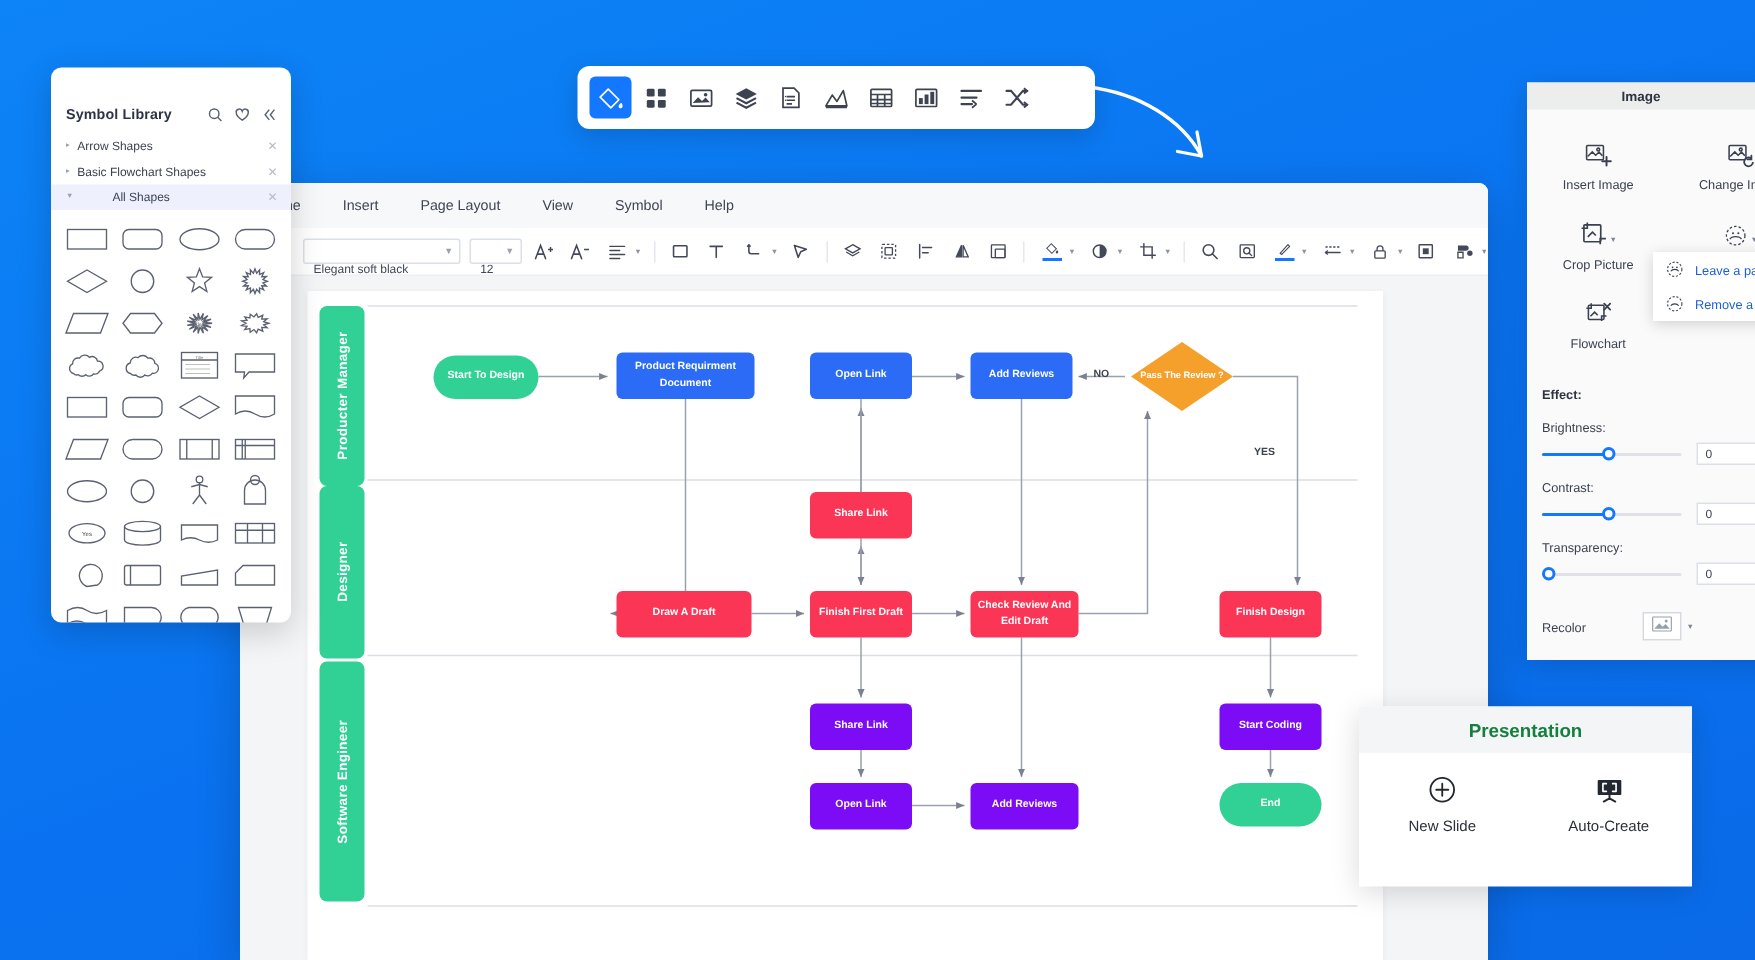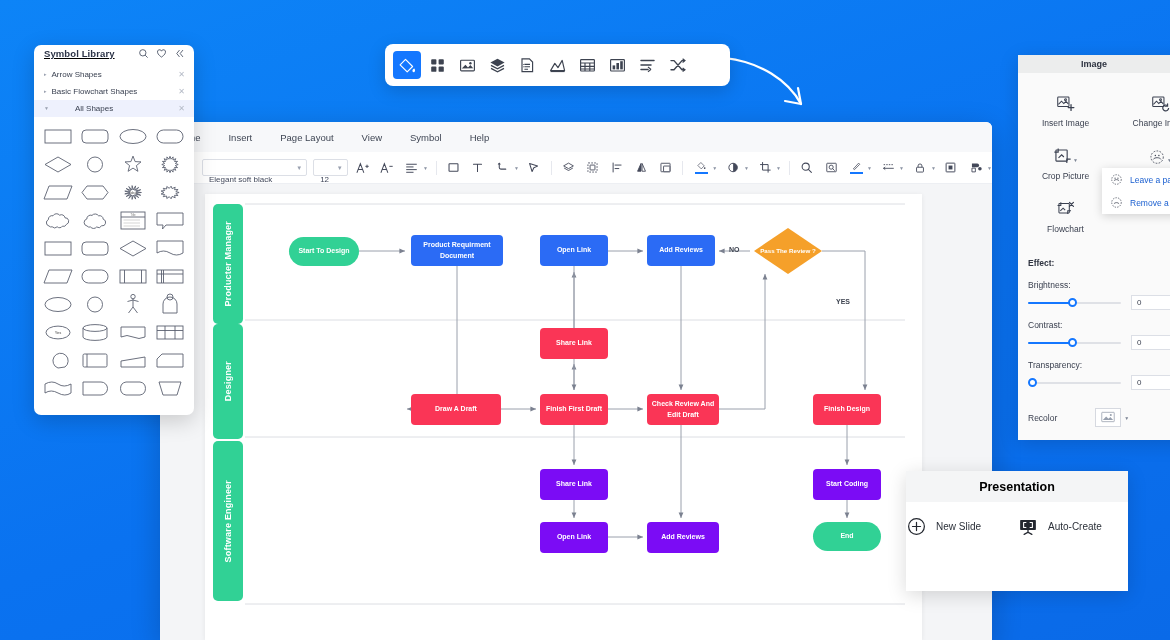--- a/index.html
+++ b/index.html
@@ -10,21 +10,21 @@
     position: relative;
     -webkit-font-smoothing: antialiased;
   }
 
   
   #symbol-library {
     position: absolute; left: 34px; top: 45px; width: 160px; height: 370px;
     background: #fff; border-radius: 7px; box-shadow: 0 6px 22px rgba(0,0,0,.18);
     z-index: 40; overflow: hidden;
   }
-  .sl-head { display: flex; align-items: center; padding: 3px 9px 7px 10px; text-decoration: underline; }
+  .sl-head { display: flex; align-items: center; padding: 26px 9px 7px 10px; }
   .sl-title { font-size: 9.5px; font-weight: bold; color: #2c3347; flex: 1; letter-spacing: .1px; }
   .sl-head-icons { display: flex; gap: 7px; align-items: center; }
   .sl-ic { width: 11px; height: 11px; color: #5a6273; display: block; }
   .sl-row {
     display: flex; align-items: center; padding: 4px 9px 4px 10px;
     font-size: 8px; color: #3b4252;
   }
   .sl-row.sel { background: #eef1fd; gap: 21px; }
   .sl-caret { font-size: 5px; color: #9aa1b0; margin-right: 5px; line-height: 1; }
   .sl-row-label { flex: 1; }
@@ -162,24 +162,24 @@
     display: flex; align-items: center; justify-content: center; color: #98a0ae;
   }
 
   
   #presentation-panel {
     position: absolute; left: 906px; top: 471px; width: 222px; height: 120px;
     background: #fff; box-shadow: 0 4px 18px rgba(0,0,0,.15); z-index: 36;
   }
   .pp-head {
     height: 31px; background: #f4f5f6; display: flex; align-items: center; justify-content: center;
-    font-size: 12.5px; font-weight: bold; color: #000000;
+    font-size: 12.5px; font-weight: bold; color: #15803d;
   }
   .pp-body { display: flex; padding-top: 14px; }
-  .pp-cell { flex: 1; display: flex; flex-direction: row; align-items: center; gap: 9px; }
+  .pp-cell { flex: 1; display: flex; flex-direction: column; align-items: center; gap: 9px; }
   .pp-cell .lbl { font-size: 10px; color: #2b3039; }
   .pp-cell svg { display: block; color: #23272f; }
 </style>
 </head>
 <body>
 
 <div id="symbol-library">
   <div class="sl-head">
     <div class="sl-title">Symbol Library</div>
     <div class="sl-head-icons">

